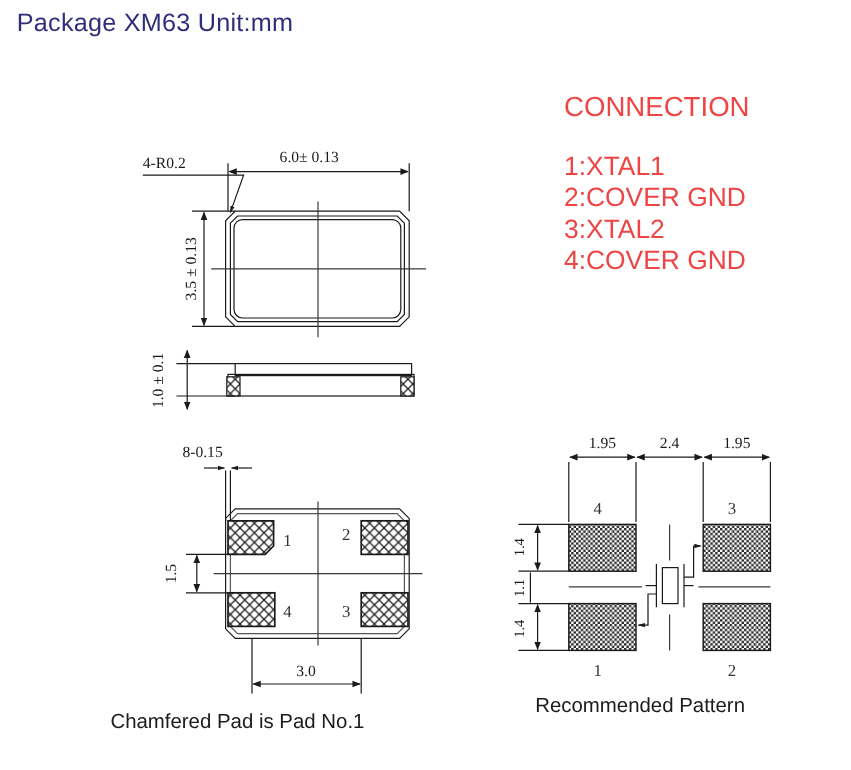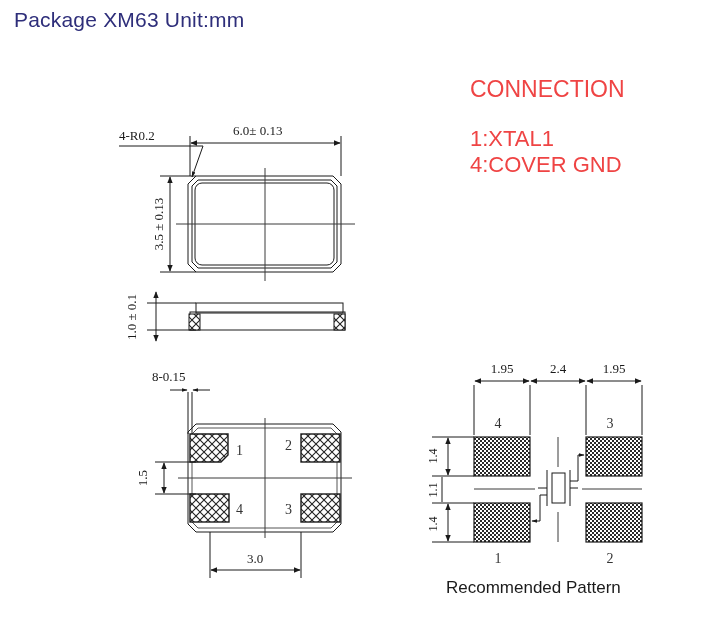--- a/index.html
+++ b/index.html
@@ -57,20 +57,22 @@
 </head>
 <body>
 
 <div id="page">
 
   <div class="title">Package XM63 Unit:mm</div>
 
   <div class="conn-head">CONNECTION</div>
   <div class="conn-list">
     <div>1:XTAL1</div>
+    <div>2:COVER GND</div>
+    <div>3:XTAL2</div>
     <div>4:COVER GND</div>
   </div>
 
   <svg width="709" height="642">
     <defs>
       <pattern id="hatch" width="8" height="8" patternUnits="userSpaceOnUse">
         <rect width="8" height="8" fill="#ffffff"></rect>
         <path d="M0,0 L8,8 M8,0 L0,8" stroke="#222" stroke-width="1.1"></path>
       </pattern>
       <pattern id="dots" width="4" height="4" patternUnits="userSpaceOnUse">
@@ -212,15 +214,16 @@
       <line class="dim" x1="448" y1="438" x2="448" y2="475" marker-start="url(#ar)" marker-end="url(#ar)"></line>
       <line class="dim" x1="442" y1="477" x2="442" y2="502"></line>
       <line class="dim" x1="448" y1="504" x2="448" y2="541" marker-start="url(#ar)" marker-end="url(#ar)"></line>
 
       <text class="dtxt-s" x="437" y="456" transform="rotate(-90 437 456)" text-anchor="middle">1.4</text>
       <text class="dtxt-s" x="437" y="490" transform="rotate(-90 437 490)" text-anchor="middle">1.1</text>
       <text class="dtxt-s" x="437" y="524" transform="rotate(-90 437 524)" text-anchor="middle">1.4</text>
     </g>
   </svg>
 
+  <div class="cap cap-left">Chamfered Pad is Pad No.1</div>
   <div class="cap cap-right">Recommended Pattern</div>
 
 </div>
 
 </body></html>

